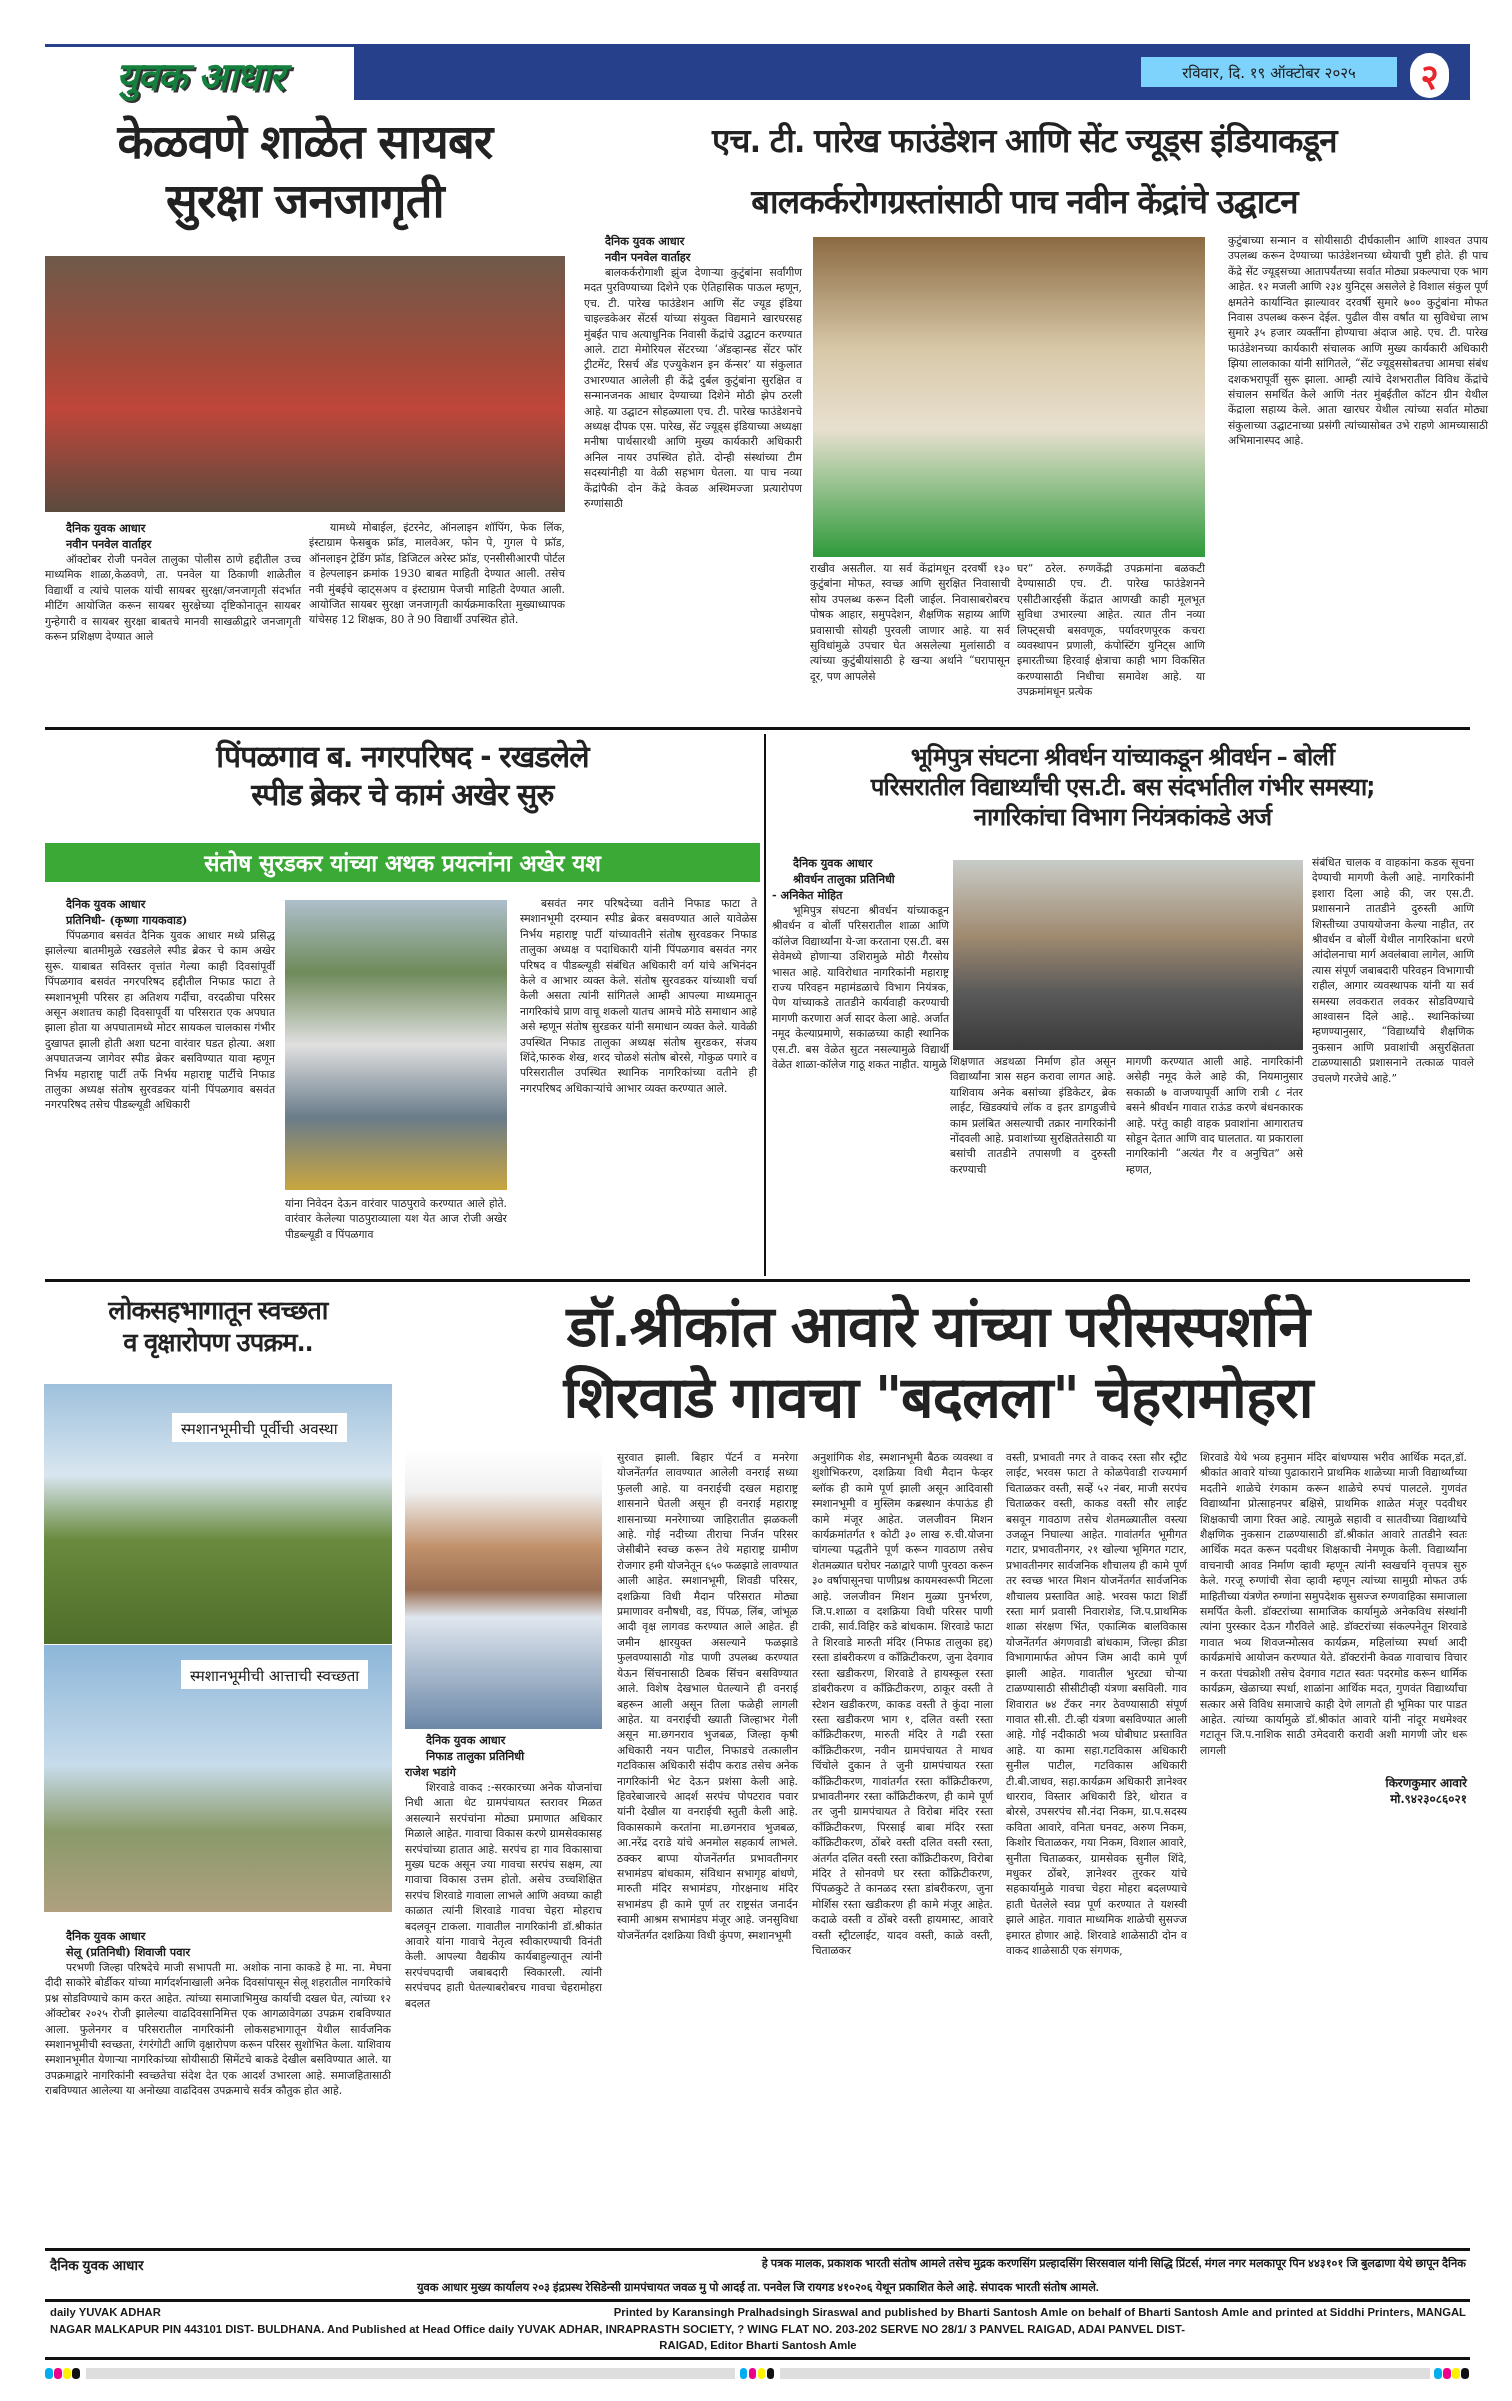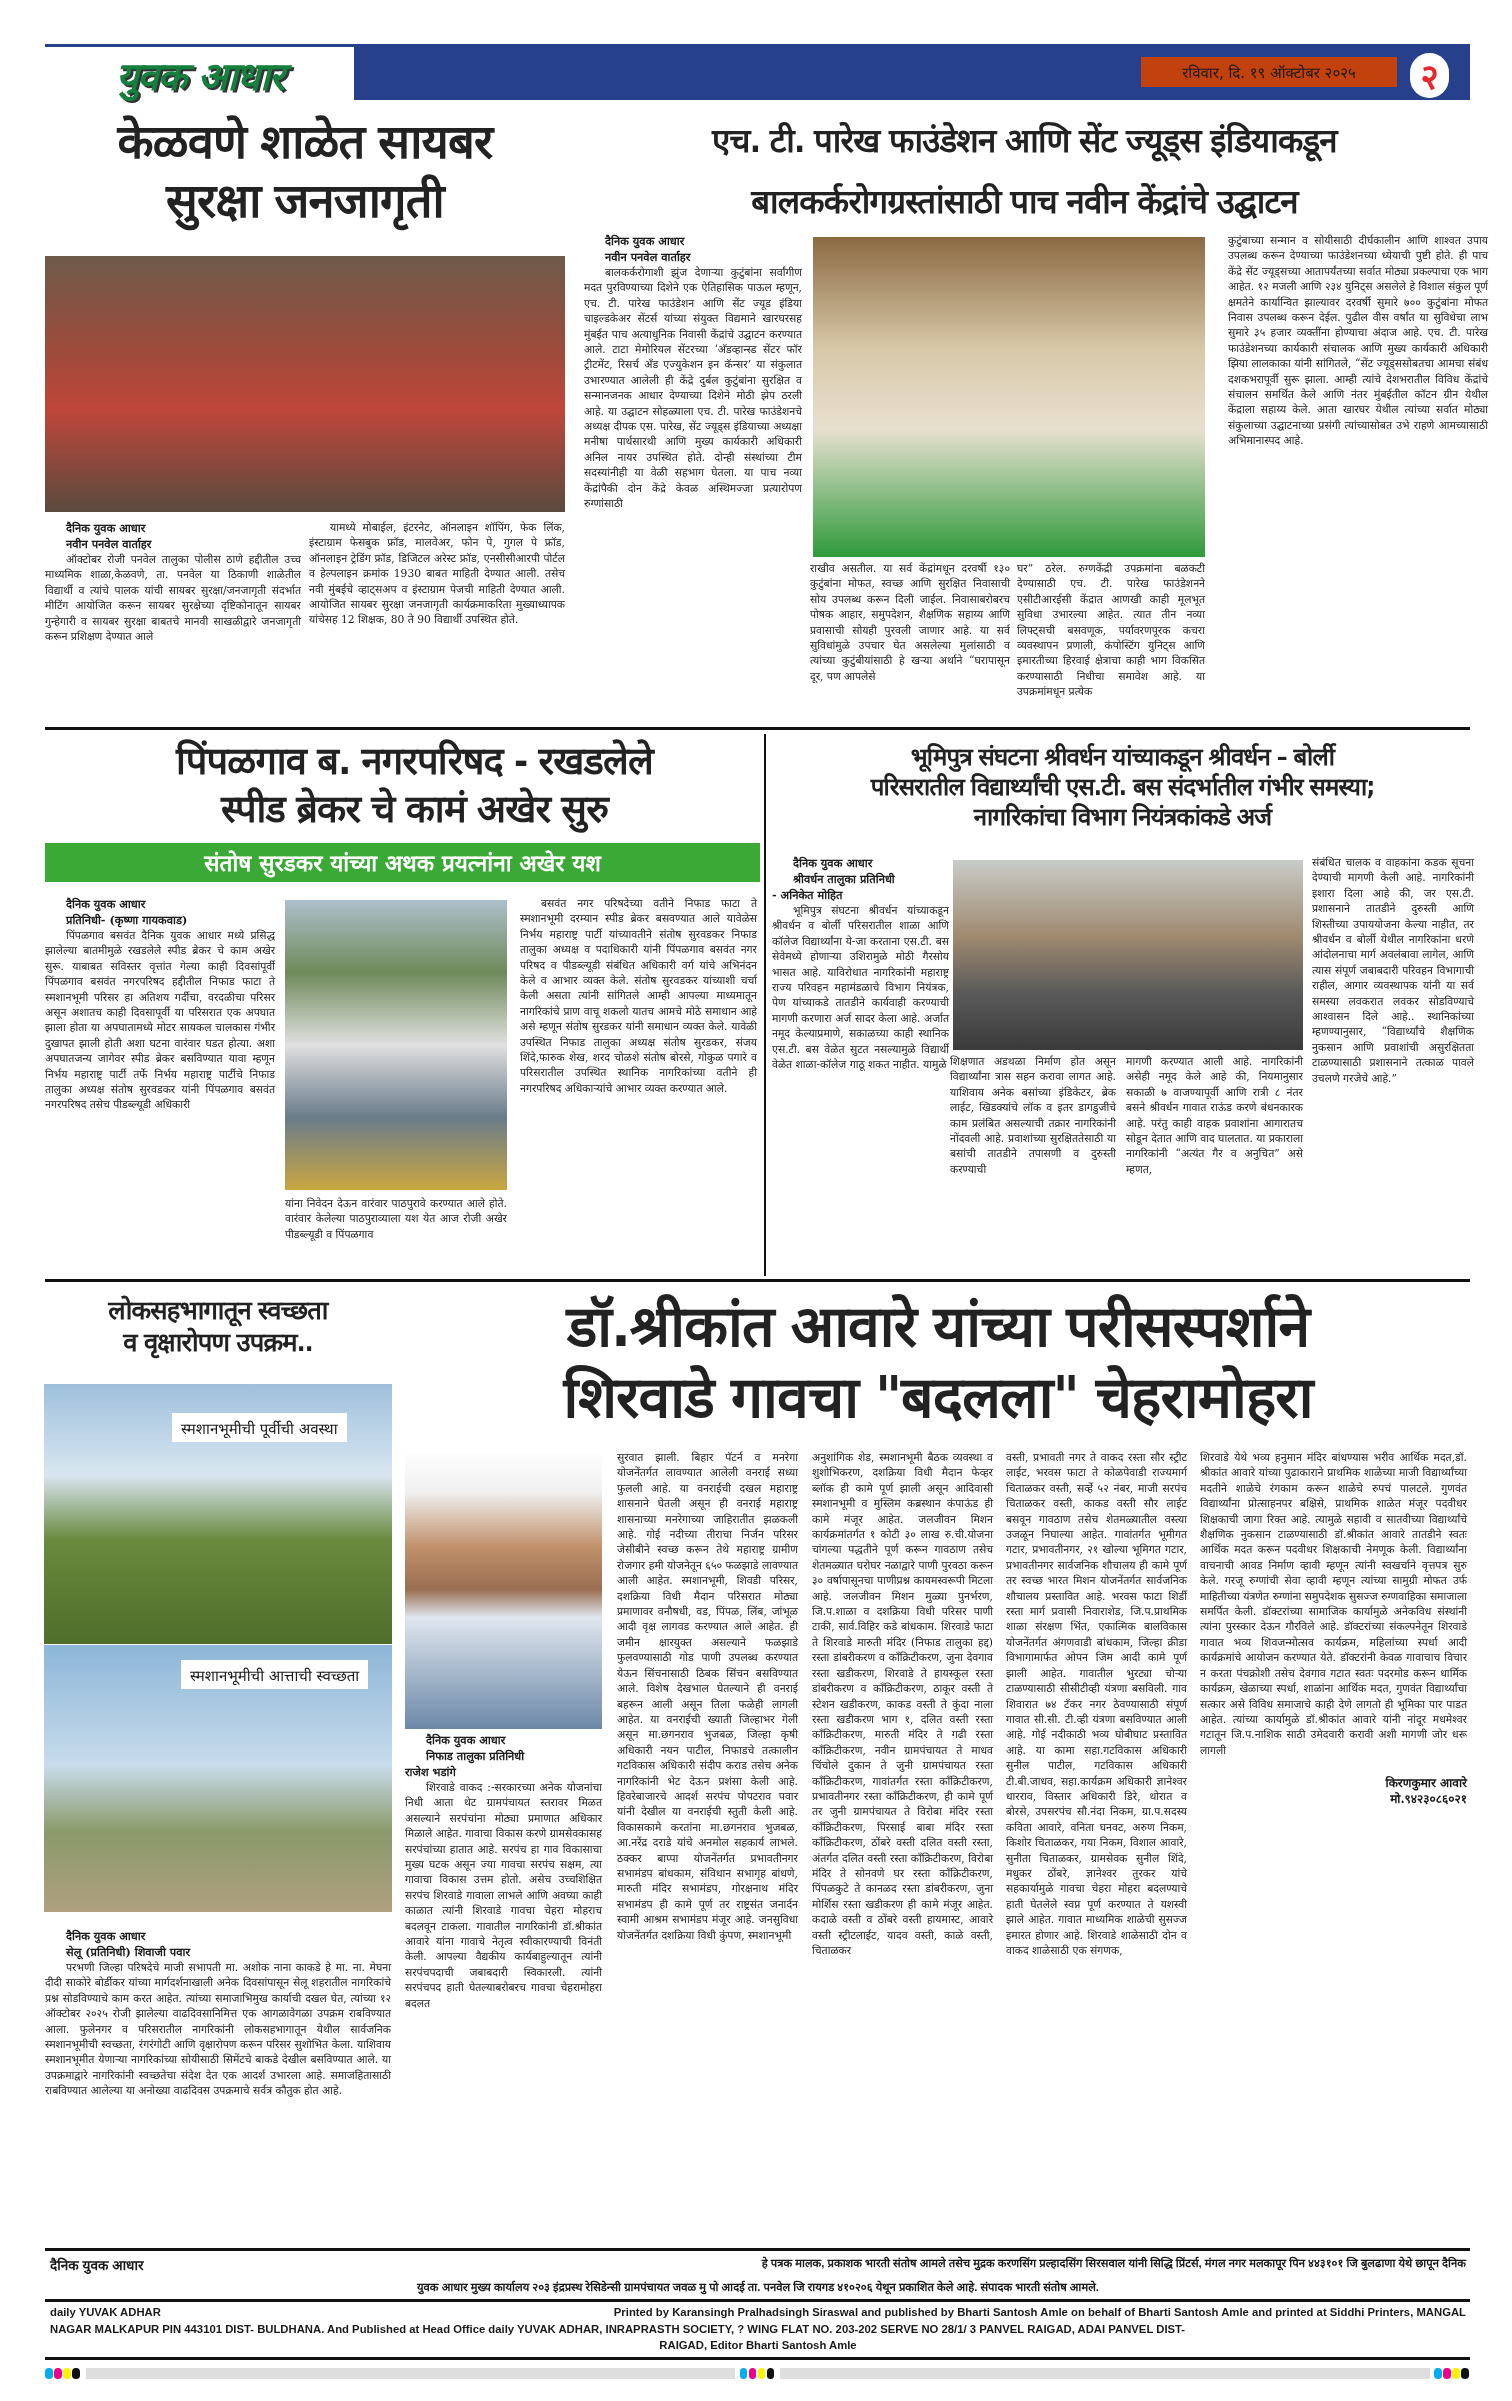--- a/index.html
+++ b/index.html
@@ -1,21 +1,21 @@
 <!DOCTYPE html>
 <html style="font-size:12px"><head>
 <meta charset="utf-8">
 <style>
   * { box-sizing: border-box; margin: 0; padding: 0; }
   body { width: 1512px; height: 2401px; background: #ffffff; font-family: "DejaVu Serif", serif; color: #1a1a1a; position: relative; overflow: hidden; }
   .abs { position: absolute; }
   .masthead { left: 45px; top: 44px; width: 1425px; height: 56px; background: #27408b; }
   .logo { left: 45px; top: 47px; width: 309px; height: 54px; background: #fff; display:flex; align-items:center; justify-content:center; }
   .logo span { font-family: "DejaVu Sans", sans-serif; font-weight: bold; font-size: 39px; color: #15803d; font-style: italic; text-shadow: 2.3px 2.3px 0 #333; letter-spacing: -1.5px; }
-  .datebox { left: 1141px; top: 57px; width: 256px; height: 30px; background:#c2410c; font-family: "DejaVu Sans", sans-serif; font-size: 15px; display:flex; align-items:center; justify-content:center; }
+  .datebox { left: 1141px; top: 57px; width: 256px; height: 30px; background:#7dd3fc; font-family: "DejaVu Sans", sans-serif; font-size: 15px; display:flex; align-items:center; justify-content:center; }
   .pagenum { left: 1410px; top: 53px; width: 39px; height: 45px; background:#fff; border-radius: 19.6px; color:#e8262b; font-weight:bold; font-size:35px; display:flex; align-items:center; justify-content:center; font-family: "DejaVu Sans", sans-serif; }
   .hl { font-family: "DejaVu Sans Condensed", "DejaVu Sans", sans-serif; font-weight: bold; color: #222; text-align: center; line-height: 1.25; letter-spacing: -0.8px; }
   .body-text { font-size: 10.7px; line-height: 15.4px; text-align: justify; }
   .body-text p { text-indent: 21px; }
   .byline { font-weight: bold; font-size: 11.3px; line-height: 16px; padding-left: 21px; }
   .photo { background: #8a7a6a; overflow: hidden; }
   .rule { background: #111; height: 3px; }
   .green-bar { background: #3aa935; color:#fff; font-family: "DejaVu Sans", sans-serif; font-weight:bold; font-size: 22.6px; display:flex; align-items:center; justify-content:center; }
   .caption-box { background:#fff; font-size: 15px; padding: 4.5px 9px; }
   .footer-line { font-family: "Liberation Sans", sans-serif; font-size: 11.3px; }
@@ -66,21 +66,21 @@
   </div>
 <div class="abs body-text" style="left:1017px;top:561px;width:188px;">
     <p style="text-indent:0">घर” ठरेल. रुग्णकेंद्री उपक्रमांना बळकटी देण्यासाठी एच. टी. पारेख फाउंडेशनने एसीटीआरईसी केंद्रात आणखी काही मूलभूत सुविधा उभारल्या आहेत. त्यात तीन नव्या लिफ्ट्सची बसवणूक, पर्यावरणपूरक कचरा व्यवस्थापन प्रणाली, कंपोस्टिंग युनिट्स आणि इमारतीच्या हिरवाई क्षेत्राचा काही भाग विकसित करण्यासाठी निधीचा समावेश आहे. या उपक्रमांमधून प्रत्येक</p>
   </div>
 <div class="abs body-text" style="left:1228px;top:233px;width:260px;">
     <p style="text-indent:0">कुटुंबाच्या सन्मान व सोयीसाठी दीर्घकालीन आणि शाश्वत उपाय उपलब्ध करून देण्याच्या फाउंडेशनच्या ध्येयाची पुष्टी होते. ही पाच केंद्रे सेंट ज्यूड्सच्या आतापर्यंतच्या सर्वात मोठ्या प्रकल्पाचा एक भाग आहेत. १२ मजली आणि २३४ युनिट्स असलेले हे विशाल संकुल पूर्ण क्षमतेने कार्यान्वित झाल्यावर दरवर्षी सुमारे ७०० कुटुंबांना मोफत निवास उपलब्ध करून देईल. पुढील वीस वर्षांत या सुविधेचा लाभ सुमारे ३५ हजार व्यक्तींना होण्याचा अंदाज आहे. एच. टी. पारेख फाउंडेशनच्या कार्यकारी संचालक आणि मुख्य कार्यकारी अधिकारी झिया लालकाका यांनी सांगितले, “सेंट ज्यूड्ससोबतचा आमचा संबंध दशकभरापूर्वी सुरू झाला. आम्ही त्यांचे देशभरातील विविध केंद्रांचे संचालन समर्थित केले आणि नंतर मुंबईतील कॉटन ग्रीन येथील केंद्राला सहाय्य केले. आता खारघर येथील त्यांच्या सर्वात मोठ्या संकुलाच्या उद्घाटनाच्या प्रसंगी त्यांच्यासोबत उभे राहणे आमच्यासाठी अभिमानास्पद आहे.</p>
   </div>
 
 <div class="abs rule" style="left:45px;top:727px;width:1425px;"></div>
 
-<div class="abs hl" style="left:57px;top:738px;width:715px;font-size:38px;">
+<div class="abs hl" style="left:45px;top:738px;width:715px;font-size:30px;">
   <div>पिंपळगाव ब. नगरपरिषद - रखडलेले</div>
   <div>स्पीड ब्रेकर चे कामं अखेर सुरु</div>
 </div>
 <div class="abs green-bar" style="left:45px;top:843px;width:715px;height:39px;">संतोष सुरडकर यांच्या अथक प्रयत्नांना अखेर यश</div>
 <div class="abs" style="left:45px;top:896px;width:230px;">
   <div class="byline">दैनिक युवक आधार</div>
   <div class="byline">प्रतिनिधी- (कृष्णा गायकवाड)</div>
   <div class="body-text">
       <p>पिंपळगाव बसवंत दैनिक युवक आधार मध्ये प्रसिद्ध झालेल्या बातमीमुळे रखडलेले स्पीड ब्रेकर चे काम अखेर सुरू. याबाबत सविस्तर वृत्तांत गेल्या काही दिवसांपूर्वी पिंपळगाव बसवंत नगरपरिषद हद्दीतील निफाड फाटा ते स्मशानभूमी परिसर हा अतिशय गर्दीचा, वरदळीचा परिसर असून अशातच काही दिवसापूर्वी या परिसरात एक अपघात झाला होता या अपघातामध्ये मोटर सायकल चालकास गंभीर दुखापत झाली होती अशा घटना वारंवार घडत होत्या. अशा अपघातजन्य जागेवर स्पीड ब्रेकर बसविण्यात यावा म्हणून निर्भय महाराष्ट्र पार्टी तर्फे निर्भय महाराष्ट्र पार्टीचे निफाड तालुका अध्यक्ष संतोष सुरवडकर यांनी पिंपळगाव बसवंत नगरपरिषद तसेच पीडब्ल्यूडी अधिकारी</p>
     </div>

